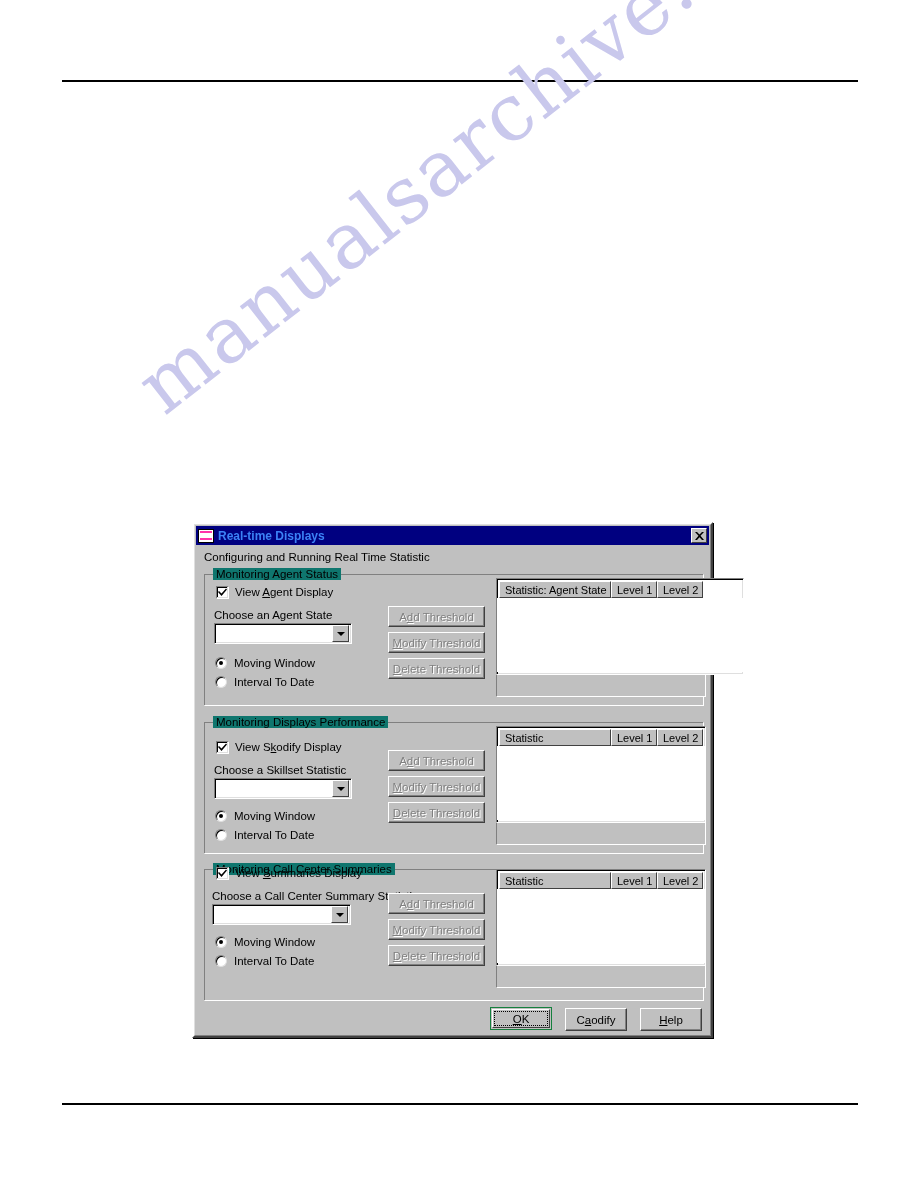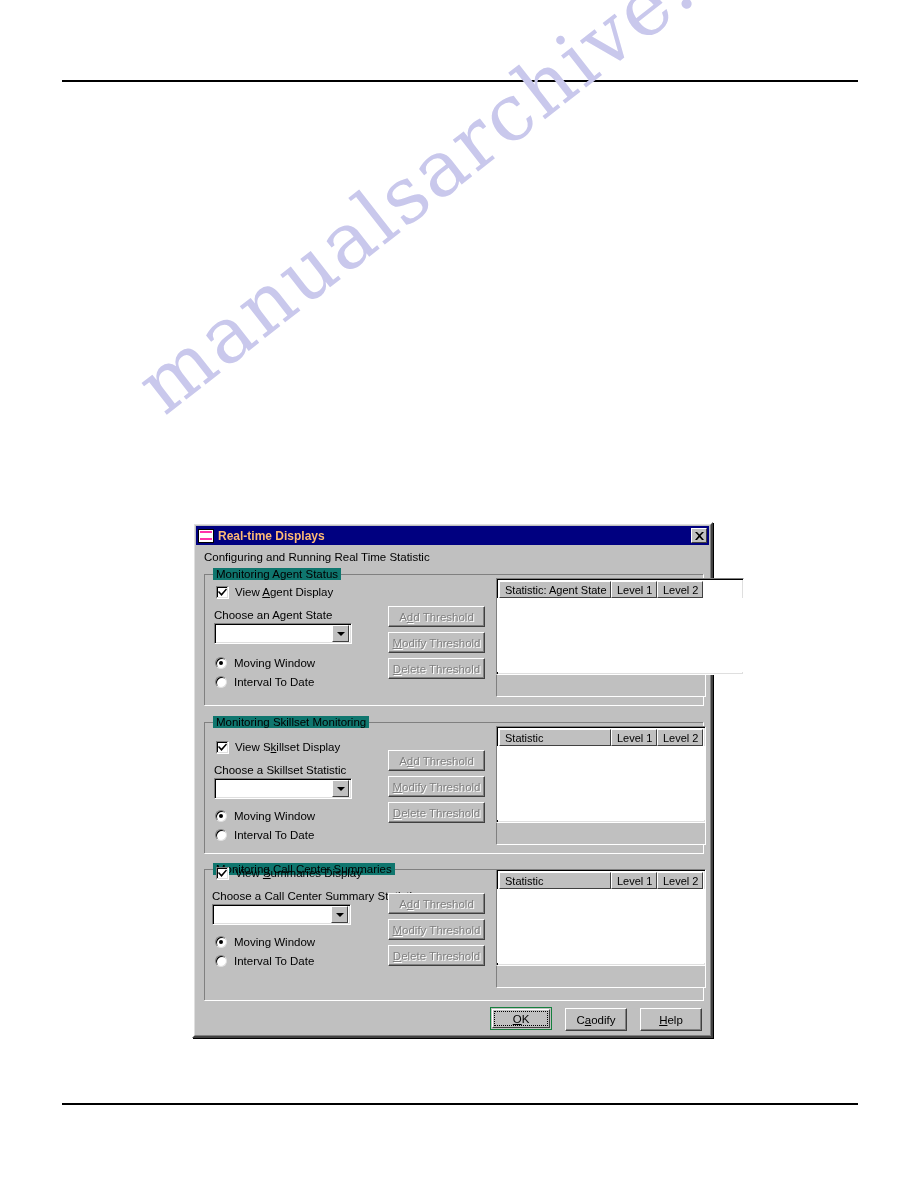--- a/index.html
+++ b/index.html
@@ -90,21 +90,21 @@
   .title-icon .bar1, .title-icon .bar2, .title-icon .bar3 {
     position: absolute;
     left: 1px; right: 1px;
     height: 2px;
     background: #ff66cc;
   }
   .title-icon .bar1 { top: 1px; background:#ff33aa; }
   .title-icon .bar2 { top: 5px; background:#ffffff; }
   .title-icon .bar3 { top: 8px; background:#ff33aa; }
   .title-text {
-    color: #fdba74;
+    color: #3b82f6;
     font-size: 12px;
     font-weight: bold;
     letter-spacing: 0px;
     flex: 1 1 auto;
     white-space: nowrap;
   }
   .title-close {
     width: 16px; height: 15px;
     background: #c0c0c0;
     border-top: 1px solid #ffffff;
@@ -437,30 +437,30 @@
     <div class="lv-header">
       <div class="lv-col" style="width:112px;">Statistic: Agent State</div>
       <div class="lv-col" style="width:46px;">Level 1</div>
       <div class="lv-col" style="width:46px;">Level 2</div>
     </div>
     <div class="lv-body" style="height:74px;"></div>
   </div>
 
   <div class="groupbox" style="left:10px; top:198px; width:500px; height:132px;">
     <div class="gb-inner"></div>
-    <div class="gb-legend">Monitoring Skillset Monitoring</div>
+    <div class="gb-legend">Monitoring Displays Performance</div>
   </div>
 
   <div class="chk-row" style="left:22px; top:217px;">
     <span class="checkbox">
       <svg width="9" height="9" viewBox="0 0 9 9">
           <path d="M0,4 L1,3 L3.5,5.5 L8,0.5 L9,1.5 L3.5,8 Z" fill="#000"></path>
         </svg>
     </span>
-    <span><span>View S</span><u>k</u><span>illset Display</span></span>
+    <span><span>View S</span><u>k</u><span>odify Display</span></span>
   </div>
 
   <div class="field-label" style="left:20px; top:240px;">Choose a Skillset Statistic</div>
   <div class="combo" style="left:20px; top:254px; width:138px;">
     <span class="combo-value"></span>
     <span class="combo-arrow"></span>
   </div>
 
   <div class="radio-row" style="left:21px; top:286px;">
     <span class="radio checked"></span>

